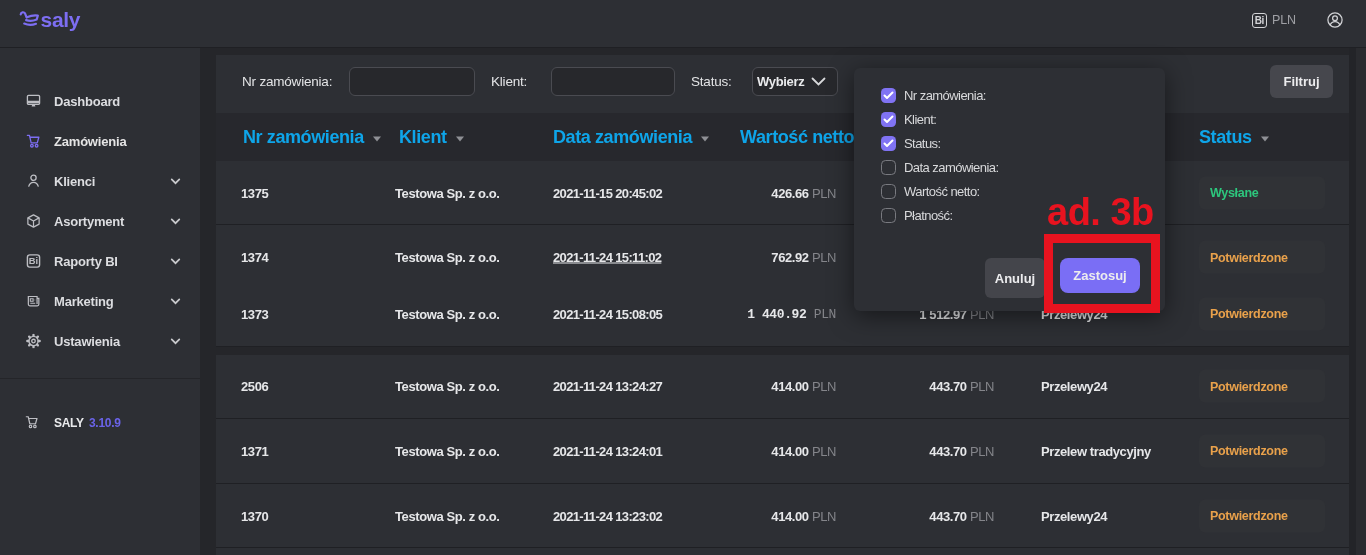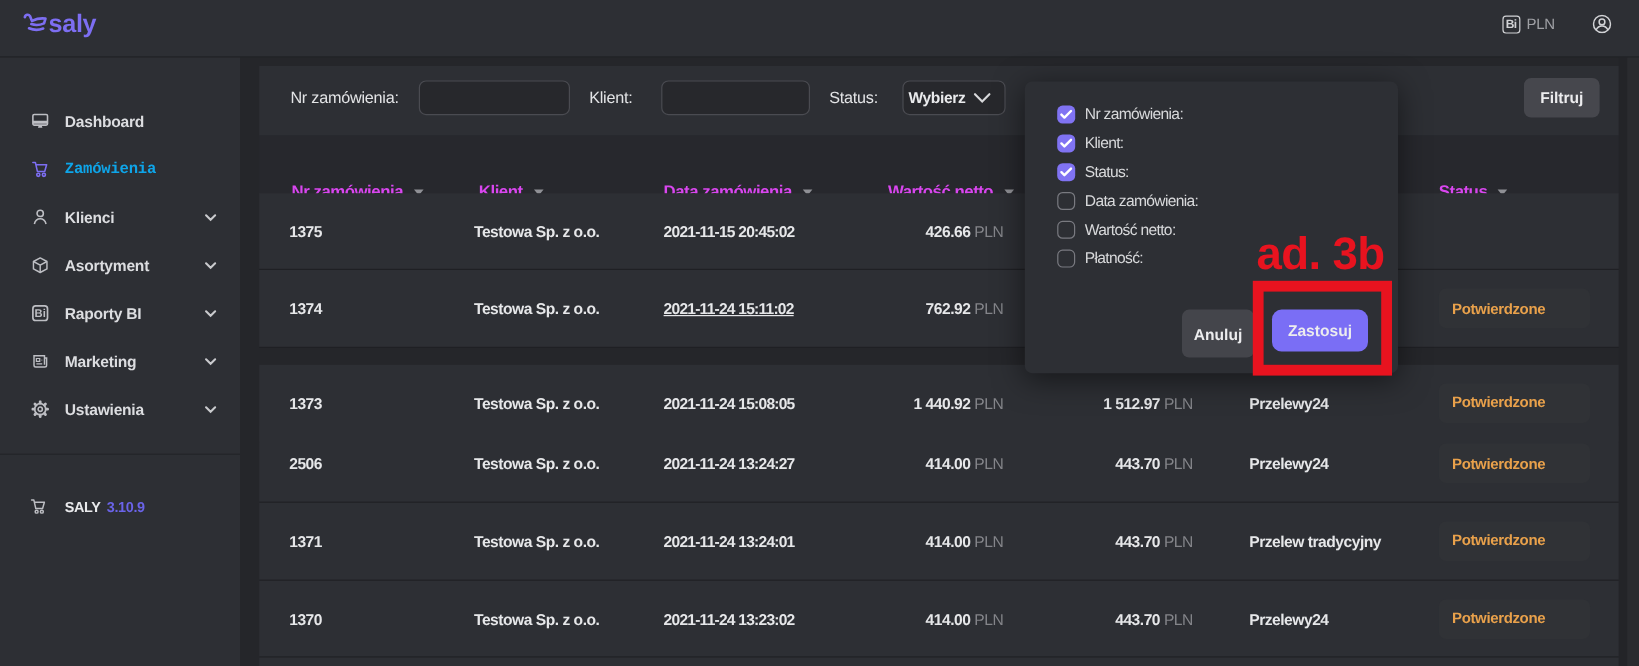--- a/index.html
+++ b/index.html
@@ -14,21 +14,21 @@
 .nav { position:absolute; left:0; width:200px; height:40px; }
 .nav .lbl { position:absolute; left:54px; top:50%; transform:translateY(-50%); font-size:13px; font-weight:700; color:#dcdde0; letter-spacing:-0.2px; }
 .nav .ic { position:absolute; left:26px; top:50%; transform:translateY(-50%); width:15px; height:15px; }
 .nav .chev { position:absolute; left:169px; top:50%; transform:translateY(-50%); width:13px; height:13px; }
 
 #filter { left:216px; top:55px; width:1133px; height:58px; background:#2d2f34; }
 .inp { position:absolute; top:67px; height:29px; background:#27282c; border:1px solid #4a4b51; border-radius:6px; }
 .flbl { position:absolute; top:81px; transform:translateY(-50%); font-size:13.5px; color:#e3e4e6; letter-spacing:-0.2px; }
 
 #thead { left:216px; top:113px; width:1133px; height:48px; background:#27282d; }
-.th { position:absolute; top:50%; transform:translateY(-50%); font-size:14px; font-weight:700; color:#d946ef; letter-spacing:-0.4px;margin-top:22px; }
+.th { position:absolute; top:50%; transform:translateY(-50%); font-size:18px; font-weight:700; color:#0ea5e9; letter-spacing:-0.4px; }
 .tri { display:inline-block; width:0; height:0; border-left:4.5px solid transparent; border-right:4.5px solid transparent; border-top:5.5px solid #8f9095; margin-left:9px; position:relative; top:-1px; }
 
 .row { position:absolute; left:216px; width:1133px; height:64.6px; background:#2d2f34; border-bottom:1.5px solid #1f2024; }
 .cell { position:absolute; top:50%; transform:translateY(-50%); font-size:13px; font-weight:700; color:#e6e7e9; letter-spacing:-0.4px; white-space:nowrap; }
 .pln { font-weight:400; color:#84858a; letter-spacing:-0.4px; }
 .num { text-align:right; }
 .badge { position:absolute; left:983px; top:50%; transform:translateY(-50%); width:126px; height:33px; background:#303236; border-radius:6px; }
 .stat { position:absolute; left:11px; top:50%; transform:translateY(-50%); font-size:12.5px; font-weight:700; letter-spacing:-0.3px; }
 .green { color:#2dc77d; }
 .orange { color:#e9a14b; }
@@ -79,21 +79,21 @@
     <path d="M6 13.8 h4 l-0.7 -2.3 h-2.6 z" fill="#bdbec3" stroke="none"></path>
   </svg>
   <span class="lbl">Dashboard</span>
 </div>
 <div class="nav" style="top:121px;">
   <svg class="ic" viewBox="0 0 16 16" fill="none" stroke="#7d6ef2" stroke-width="1.4">
     <path d="M1.5 2 h2.2 l1.8 8 h6.5 l1.7 -6 h-9.5" stroke-linejoin="round" stroke-linecap="round"></path>
     <circle cx="6.3" cy="13" r="1.4"></circle>
     <circle cx="11.3" cy="13" r="1.4"></circle>
   </svg>
-  <span class="lbl" style="color:#0ea5e9;font-family:Liberation Mono, monospace;">Zamówienia</span>
+  <span class="lbl" style="color:#e5e5e5;">Zamówienia</span>
 </div>
 <div class="nav" style="top:161px;">
   <svg class="ic" viewBox="0 0 16 16" fill="none" stroke="#bdbec3" stroke-width="1.4">
     <circle cx="8" cy="4.6" r="2.8"></circle>
     <path d="M2.8 14 C3.6 10.8 5.5 9.4 8 9.4 C10.5 9.4 12.4 10.8 13.2 14"></path>
   </svg>
   <span class="lbl">Klienci</span>
   <svg class="chev" viewBox="0 0 12 12" fill="none" stroke="#c9cacd" stroke-width="1.6" stroke-linecap="round">
       <path d="M2.5 4.5 L6 8 L9.5 4.5"></path>
     </svg>
@@ -170,35 +170,38 @@
 <div class="th" style="left:399px; top:137px;">Klient<span class="tri"></span></div>
 <div class="th" style="left:553px; top:137px;">Data zamówienia<span class="tri"></span></div>
 <div class="th" style="left:740px; top:137px;">Wartość netto<span class="tri"></span></div>
 <div class="th" style="left:1199px; top:137px;">Status<span class="tri"></span></div>
 
 <div class="row" style="top:160.8px;">
   <div class="cell" style="left:25px;">1375</div>
   <div class="cell" style="left:179px;">Testowa Sp. z o.o.</div>
   <div class="cell" style="left:337px; letter-spacing:-0.65px;">2021-11-15 20:45:02</div>
   <div class="cell num" style="right:513px;">426.66 <span class="pln">PLN</span></div>
+  <div class="badge">
+      <span class="stat green">Wysłane</span>
+    </div>
 </div>
 <div class="row" style="top:225.4px;">
   <div class="cell" style="left:25px;">1374</div>
   <div class="cell" style="left:179px;">Testowa Sp. z o.o.</div>
   <div class="cell" style="left:337px; letter-spacing:-0.65px;text-decoration:underline;">2021-11-24 15:11:02</div>
   <div class="cell num" style="right:513px;">762.92 <span class="pln">PLN</span></div>
   <div class="badge">
       <span class="stat orange">Potwierdzone</span>
     </div>
 </div>
-<div class="row" style="top:304px;">
+<div class="row" style="top:282px;">
   <div class="cell" style="left:25px;">1373</div>
   <div class="cell" style="left:179px;">Testowa Sp. z o.o.</div>
   <div class="cell" style="left:337px; letter-spacing:-0.65px;">2021-11-24 15:08:05</div>
-  <div class="cell num" style="right:513px;">1 440.92 <span class="pln">PLN</span></div>
+  <div class="cell num" style="right:513px;font-family:Liberation Mono, monospace;">1 440.92 <span class="pln">PLN</span></div>
   <div class="cell num" style="right:355px;">1 512.97 <span class="pln">PLN</span></div>
   <div class="cell" style="left:825px;">Przelewy24</div>
   <div class="badge">
       <span class="stat orange">Potwierdzone</span>
     </div>
 </div>
 <div class="row" style="top:354.6px;">
   <div class="cell" style="left:25px;">2506</div>
   <div class="cell" style="left:179px;">Testowa Sp. z o.o.</div>
   <div class="cell" style="left:337px; letter-spacing:-0.65px;">2021-11-24 13:24:27</div>

